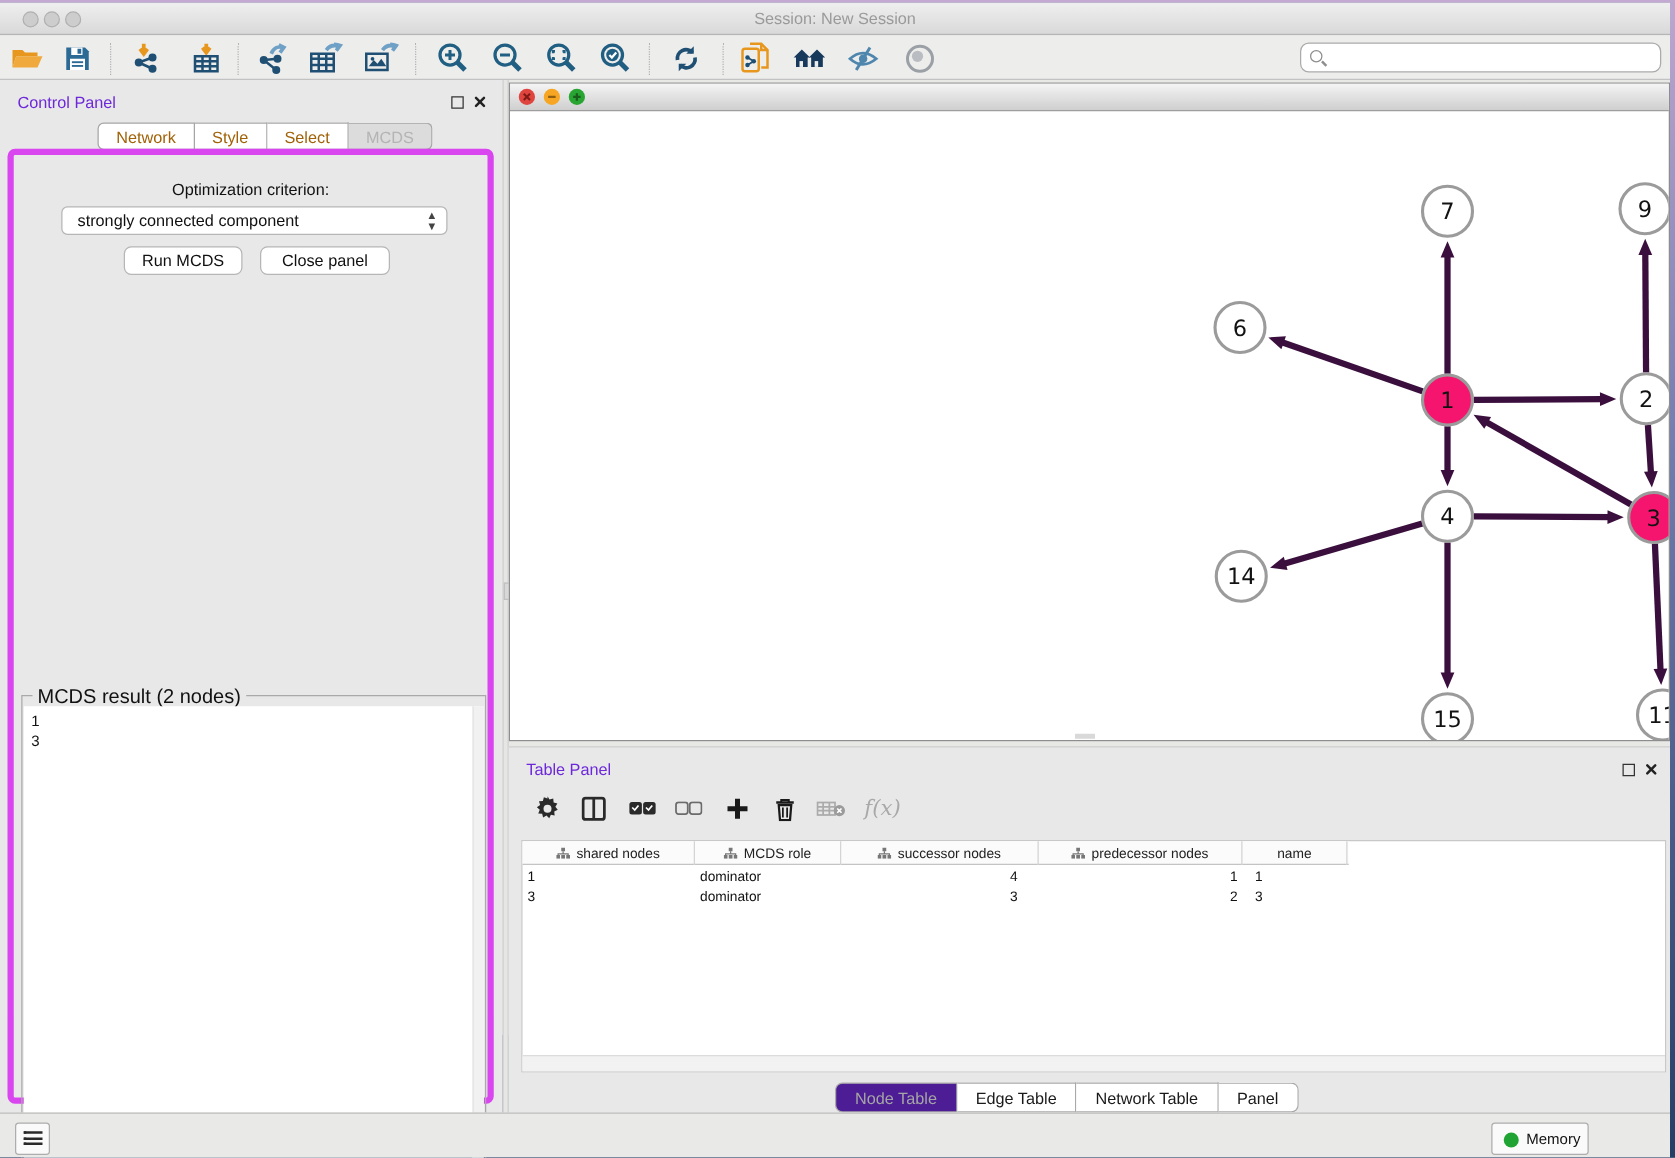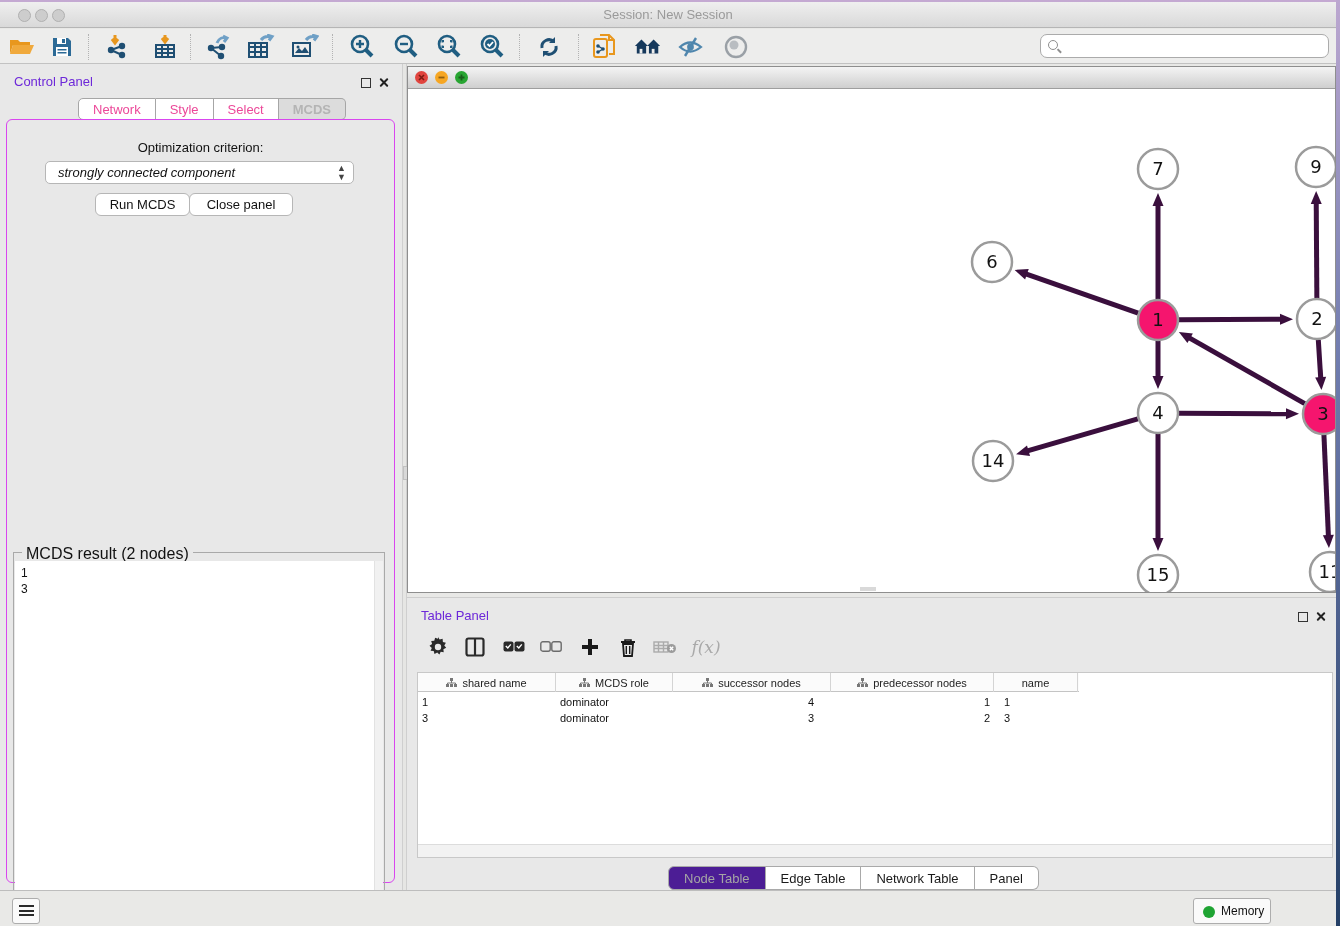--- a/index.html
+++ b/index.html
@@ -31,29 +31,29 @@
   .searchbox input { position:absolute; left:26px; top:1px; width:255px; height:20px; border:none; outline:none; font-size:12px; background:transparent; }
   .mag-glyph { position:absolute; left:7px; top:5px; width:10px; height:10px; border:1.5px solid #8E8E8E; border-radius:50%; }
   .mag-glyph::after { content:""; position:absolute; left:8px; top:9px; width:5px; height:1.5px; background:#8E8E8E; transform:rotate(45deg); }
 
   
   #control-panel { position:absolute; left:0; top:62px; width:402px; height:827px; background:#E8E8E8; }
   .panel-title { position:absolute; left:14px; top:10px; font-size:13px; color:#6d28d9; }
   .float-ic { width:10px; height:10px; border:1.5px solid #333; display:inline-block; }
   .cp-tabs { position:absolute; left:78px; top:34px; height:22px; display:flex; }
   .cp-tab { height:22px; padding:0 14px; font-size:13px; line-height:21px; background:#fff;
-    border:1px solid #A6A6A6; border-left:none; color:#ec4899; }
+    border:1px solid #A6A6A6; border-left:none; color:#a16207; }
   .cp-tab:first-child { border-left:1px solid #A6A6A6; border-radius:5px 0 0 5px; }
-  .cp-tab.last { border-radius:0 5px 5px 0;font-weight:bold; }
+  .cp-tab.last { border-radius:0 5px 5px 0; }
   .cp-tab.sel { background:#DCDCDC; color:#B4B4B4; }
   .cp-content { position:absolute; left:6px; top:55px; width:389px; height:764px;
-    border:1px solid #d946ef; border-radius:6px; background:#E8E8E8; }
+    border:5px solid #d946ef; border-radius:6px; background:#E8E8E8; }
   .opt-label { position:absolute; left:0; right:0; top:20px; text-align:center; font-size:13px; color:#111; }
   .dropdown { position:absolute; left:38px; top:41px; width:309px; height:23px; background:#fff;
-    border:1px solid #B6B6B6; border-radius:5px; font-size:13px; color:#111; line-height:21px; padding-left:12px;font-style:italic; }
+    border:1px solid #B6B6B6; border-radius:5px; font-size:13px; color:#111; line-height:21px; padding-left:12px; }
   .dd-arrows { position:absolute; right:7px; top:2px; font-size:9px; color:#444; line-height:9px; text-align:center; }
   .mac-btn { position:absolute; height:23px; background:#fff; border:1px solid #B6B6B6; border-radius:6px;
     font-size:13px; color:#111; text-align:center; line-height:21px; }
   .groupbox { position:absolute; left:6px; top:432px; width:372px; height:380px; border:1px solid #A9A9A9; }
   .groupbox .gb-label { position:absolute; left:8px; top:-8px; background:#E8E8E8; padding:0 4px; font-size:16px; color:#111; }
   .gb-area { position:absolute; left:1px; top:8px; width:368px; height:369px; background:#fff; }
   .gb-scroll { position:absolute; right:0; top:0; width:9px; height:100%; background:#F1F1F1; border-left:1px solid #E2E2E2; }
   .gb-line { position:absolute; left:6px; font-size:12px; color:#111; }
 
   
@@ -272,21 +272,21 @@
         <span class="cp-tab sel last">MCDS</span>
       </div>
 
       <div class="cp-content">
         <div class="opt-label">Optimization criterion:</div>
         <div class="dropdown">
           <span>strongly connected component</span>
           <span class="dd-arrows">▲<br>▼</span>
         </div>
         <div class="mac-btn" style="left:88px; top:73px; width:95px;">Run MCDS</div>
-        <div class="mac-btn" style="left:182px; top:73px; width:104px;">Close panel</div>
+        <div class="mac-btn" style="left:197px; top:73px; width:104px;">Close panel</div>
 
         <div class="groupbox">
           <span class="gb-label">MCDS result (2 nodes)</span>
           <div class="gb-area">
             <div class="gb-line" style="top:5px">1</div>
             <div class="gb-line" style="top:21px">3</div>
             <div class="gb-scroll"></div>
           </div>
         </div>
       </div>
@@ -432,21 +432,21 @@
       <div class="tbl">
         <div class="tbl-header">
           <span class="th" style="width:138px">
             <svg class="hier-ic" viewBox="0 0 11 9">
                 <rect x="4" y="0" width="3" height="3" fill="#777"></rect>
                 <rect x="0" y="6" width="3" height="3" fill="#777"></rect>
                 <rect x="4" y="6" width="3" height="3" fill="#777"></rect>
                 <rect x="8" y="6" width="3" height="3" fill="#777"></rect>
                 <path d="M5.5 3 v2 M1.5 6 v-1 h8 v1" stroke="#777" fill="none"></path>
               </svg>
-            <span>shared name</span>
+            <span>shared nodes</span>
           </span>
           <span class="th" style="width:117px">
             <svg class="hier-ic" viewBox="0 0 11 9">
                 <rect x="4" y="0" width="3" height="3" fill="#777"></rect>
                 <rect x="0" y="6" width="3" height="3" fill="#777"></rect>
                 <rect x="4" y="6" width="3" height="3" fill="#777"></rect>
                 <rect x="8" y="6" width="3" height="3" fill="#777"></rect>
                 <path d="M5.5 3 v2 M1.5 6 v-1 h8 v1" stroke="#777" fill="none"></path>
               </svg>
             <span>MCDS role</span>

